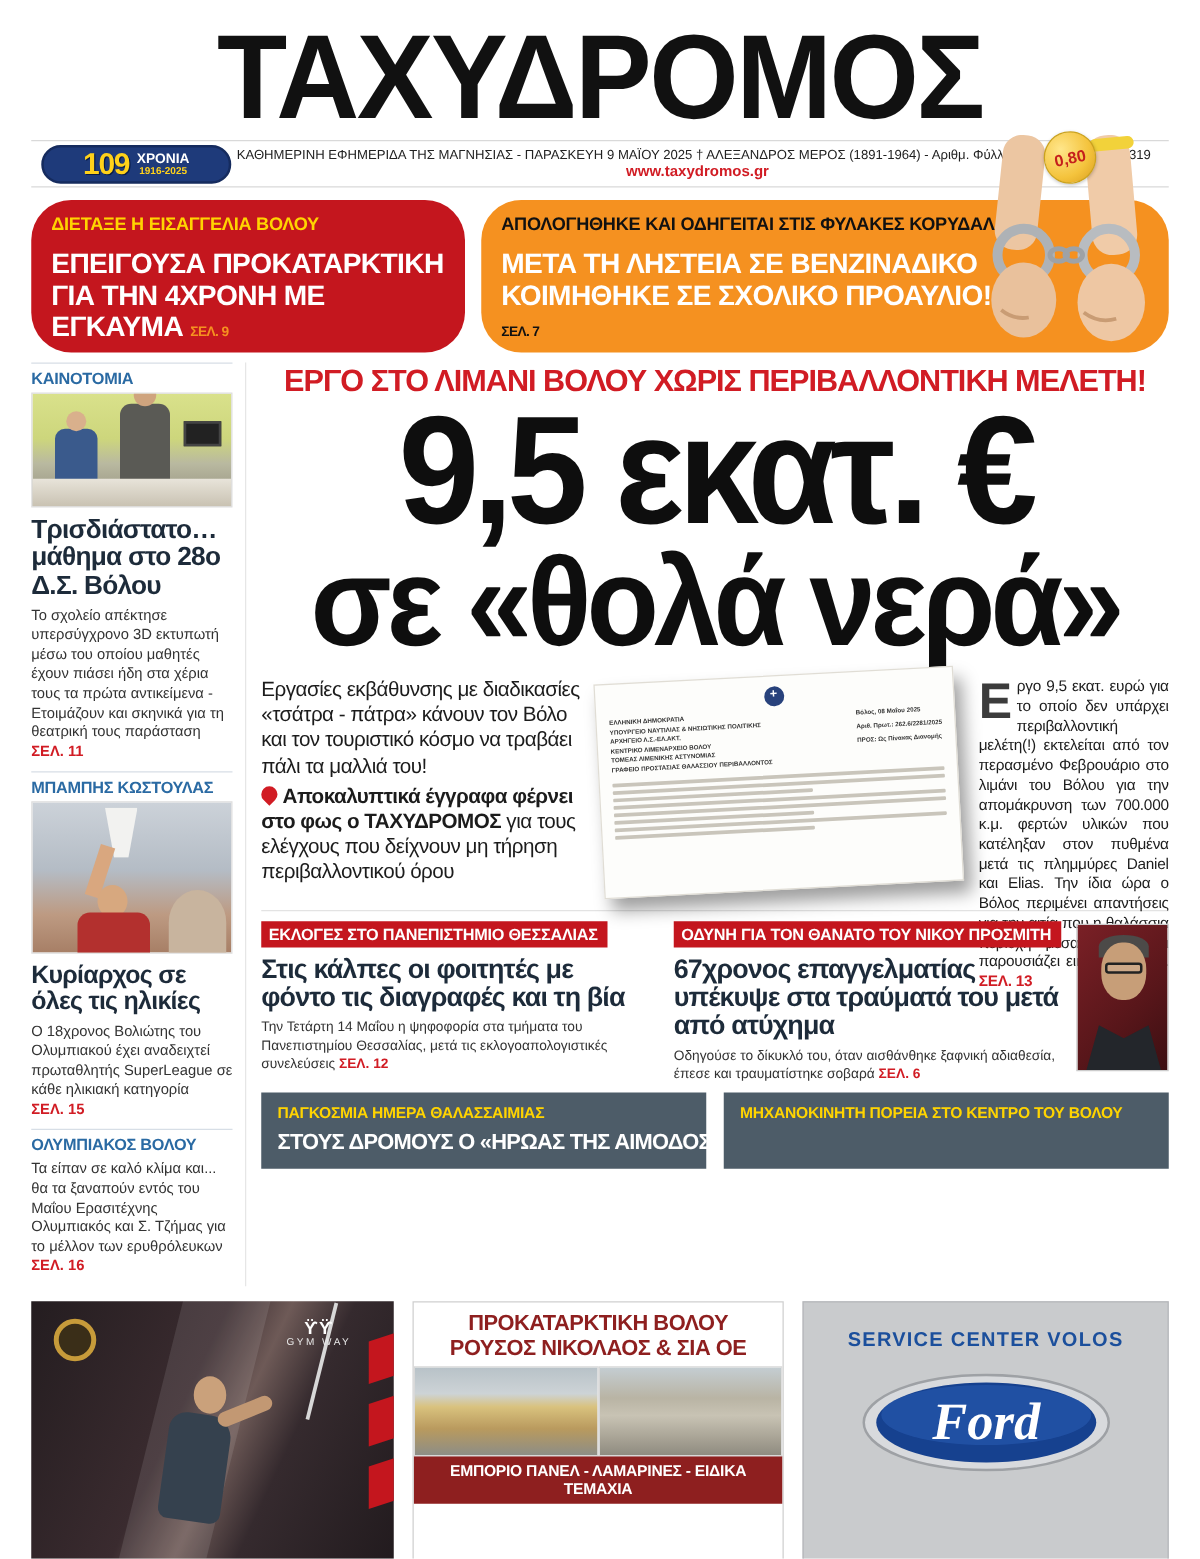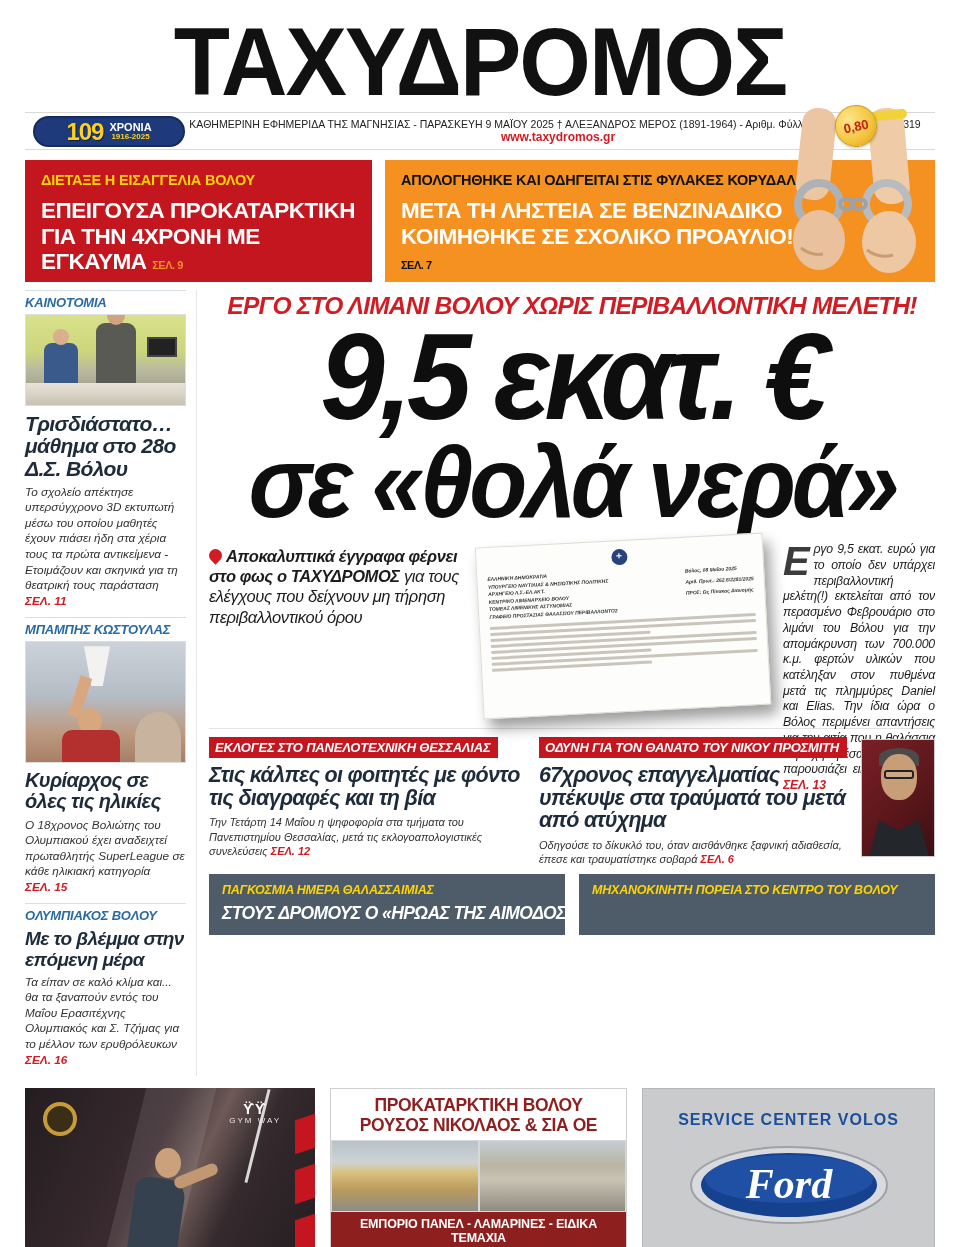--- a/index.html
+++ b/index.html
@@ -33,35 +33,35 @@
   .price-coin {
     position:absolute; right:58px; top:-8px; width:42px; height:42px; border-radius:50%;
     background:radial-gradient(circle at 35% 30%, #ffe68a, #f4c33c 60%, #d99c1e);
     border:1px solid #caa21f; display:flex; align-items:center; justify-content:center;
     transform:rotate(-12deg); z-index:4; box-shadow:0 1px 3px rgba(0,0,0,.25);
   }
   .price-coin span { color:#c5201c; font-weight:900; font-size:13px; }
 
   
   .top-banners { display:flex; gap:13px; margin:10px 25px 0 25px; height:122px; }
-  .banner { position:relative; padding:12px 16px; }
+  .banner { position:relative; padding:12px 16px;border-radius:32px; }
   .banner-red { width:347px; background:#c4161e; }
   .banner-orange { flex:1; background:#f59120; }
   .banner .kick { font-weight:900; font-size:14.5px; letter-spacing:-0.2px; }
   .banner-red .kick { color:#ffd400; }
   .banner-orange .kick { color:#111; }
   .banner .head { margin-top:10px; color:#fff; font-weight:900; font-size:22.5px; line-height:1.14; letter-spacing:-0.5px; }
   .banner .pageref { font-size:11px; font-weight:900; }
   .banner-red .pageref { color:#f59120; }
   .banner-orange .pageref { color:#111; }
   .banner-orange .head { max-width:420px; }
   .cuffs-wrap { position:absolute; right:6px; top:-52px; width:158px; height:175px; z-index:2; }
 
   
-  .content { display:flex; margin:8px 25px 0 25px;font-style:italic; }
+  .content { display:flex; margin:8px 25px 0 25px; }
   .sidebar { width:172px; padding-right:10px; border-right:1px solid #e6e6e6; }
   .main { flex:1; padding-left:12px; }
 
   .sb-story { margin-bottom:8px; }
   .sb-kicker { color:#2a6aa3; font-weight:900; font-size:13px; letter-spacing:-0.2px; padding:4px 0 4px 0; border-top:1px solid #d7dee6; }
   .sb-photo { width:100%; border:1px solid #ddd; position:relative; overflow:hidden; }
   .sb-headline { color:#1d2b3a; font-weight:900; font-size:21px; line-height:1.06; letter-spacing:-0.6px; margin:7px 0 5px 0; }
   .sb-body { color:#333; font-size:11.8px; line-height:1.32; }
   .selref { color:#d11c24; font-weight:900; white-space:nowrap; }
 
@@ -244,38 +244,38 @@
         </div>
         <div class="sb-headline" style="font-size:20px;">Κυρίαρχος σε όλες τις ηλικίες</div>
         <div class="sb-body">
           <span>Ο 18χρονος Βολιώτης του Ολυμπιακού έχει αναδειχτεί πρωταθλητής SuperLeague σε κάθε ηλικιακή κατηγορία</span>
           <span class="selref">ΣΕΛ. 15</span>
         </div>
       </div>
 
       <div class="sb-story">
         <div class="sb-kicker">ΟΛΥΜΠΙΑΚΟΣ ΒΟΛΟΥ</div>
-        <div class="sb-headline" style="font-size:19px; margin-top:2px;">Με το βλέμμα στην επόμενη μέρα</div>
         <div class="sb-body">
           <span>Τα είπαν σε καλό κλίμα και... θα τα ξαναπούν εντός του Μαΐου Ερασιτέχνης Ολυμπιακός και Σ. Τζήμας για το μέλλον των ερυθρόλευκων</span>
           <span class="selref">ΣΕΛ. 16</span>
         </div>
       </div>
 
     </aside>
 
     <main class="main">
 
       <article>
         <div class="main-kicker">ΕΡΓΟ ΣΤΟ ΛΙΜΑΝΙ ΒΟΛΟΥ ΧΩΡΙΣ ΠΕΡΙΒΑΛΛΟΝΤΙΚΗ ΜΕΛΕΤΗ!</div>
         <div class="main-h1">9,5 εκατ. €</div>
         <div class="main-h2">σε «θολά νερά»</div>
 
         <div class="main-cols">
           <div class="lead-col">
+            <div class="lead">Εργασίες εκβάθυνσης με διαδικασίες «τσάτρα - πάτρα» κάνουν τον Βόλο και τον τουριστικό κόσμο να τραβάει πάλι τα μαλλιά του!</div>
             <div class="bullet">
               <span class="red-dot"></span><b>Αποκαλυπτικά έγγραφα φέρνει στο φως ο ΤΑΧΥΔΡΟΜΟΣ</b><span> για τους ελέγχους που δείχνουν μη τήρηση περιβαλλοντικού όρου</span>
             </div>
           </div>
 
           <div class="doc-col">
             <div class="doc-sheet">
               <div class="doc-emblem"></div>
               <div class="doc-grid">
                 <div class="doc-org">
@@ -309,21 +309,21 @@
             <div class="rtext">
               <span class="dropcap">Ε</span><span>ργο 9,5 εκατ. ευρώ για το οποίο δεν υπάρχει περιβαλλοντική μελέτη(!) εκτελείται από τον περασμένο Φεβρουάριο στο λιμάνι του Βόλου για την απομάκρυνση των 700.000 κ.μ. φερτών υλικών που κατέληξαν στον πυθμένα μετά τις πλημμύρες Daniel και Elias. Την ίδια ώρα ο Βόλος περιμένει απαντήσεις για την αιτία που η θαλάσσια περιοχή μέσα στο λιμάνι παρουσιάζει εικόνα άσχημη.</span>
               <span class="selref">ΣΕΛ. 13</span>
             </div>
           </div>
         </div>
       </article>
 
       <div class="secondary-row">
         <div class="sec-left">
-          <span class="sec-kicker">ΕΚΛΟΓΕΣ ΣΤΟ ΠΑΝΕΛΟΤΕΧΝΙΚΗ ΘΕΣΣΑΛΙΑΣ</span>
+          <span class="sec-kicker">ΕΚΛΟΓΕΣ ΣΤΟ ΠΑΝΕΠΙΣΤΗΜΙΟ ΘΕΣΣΑΛΙΑΣ</span>
           <div class="sec-headline">Στις κάλπες οι φοιτητές με φόντο τις διαγραφές και τη βία</div>
           <div class="sec-body">
             <span>Την Τετάρτη 14 Μαΐου η ψηφοφορία στα τμήματα του Πανεπιστημίου Θεσσαλίας, μετά τις εκλογοαπολογιστικές συνελεύσεις</span>
             <span class="selref">ΣΕΛ. 12</span>
           </div>
         </div>
         <div class="sec-right">
           <div class="sec-main">
             <span class="sec-kicker">ΟΔΥΝΗ ΓΙΑ ΤΟΝ ΘΑΝΑΤΟ ΤΟΥ ΝΙΚΟΥ ΠΡΟΣΜΙΤΗ</span>
             <div class="sec-headline">67χρονος επαγγελματίας υπέκυψε στα τραύματά του μετά από ατύχημα</div>

